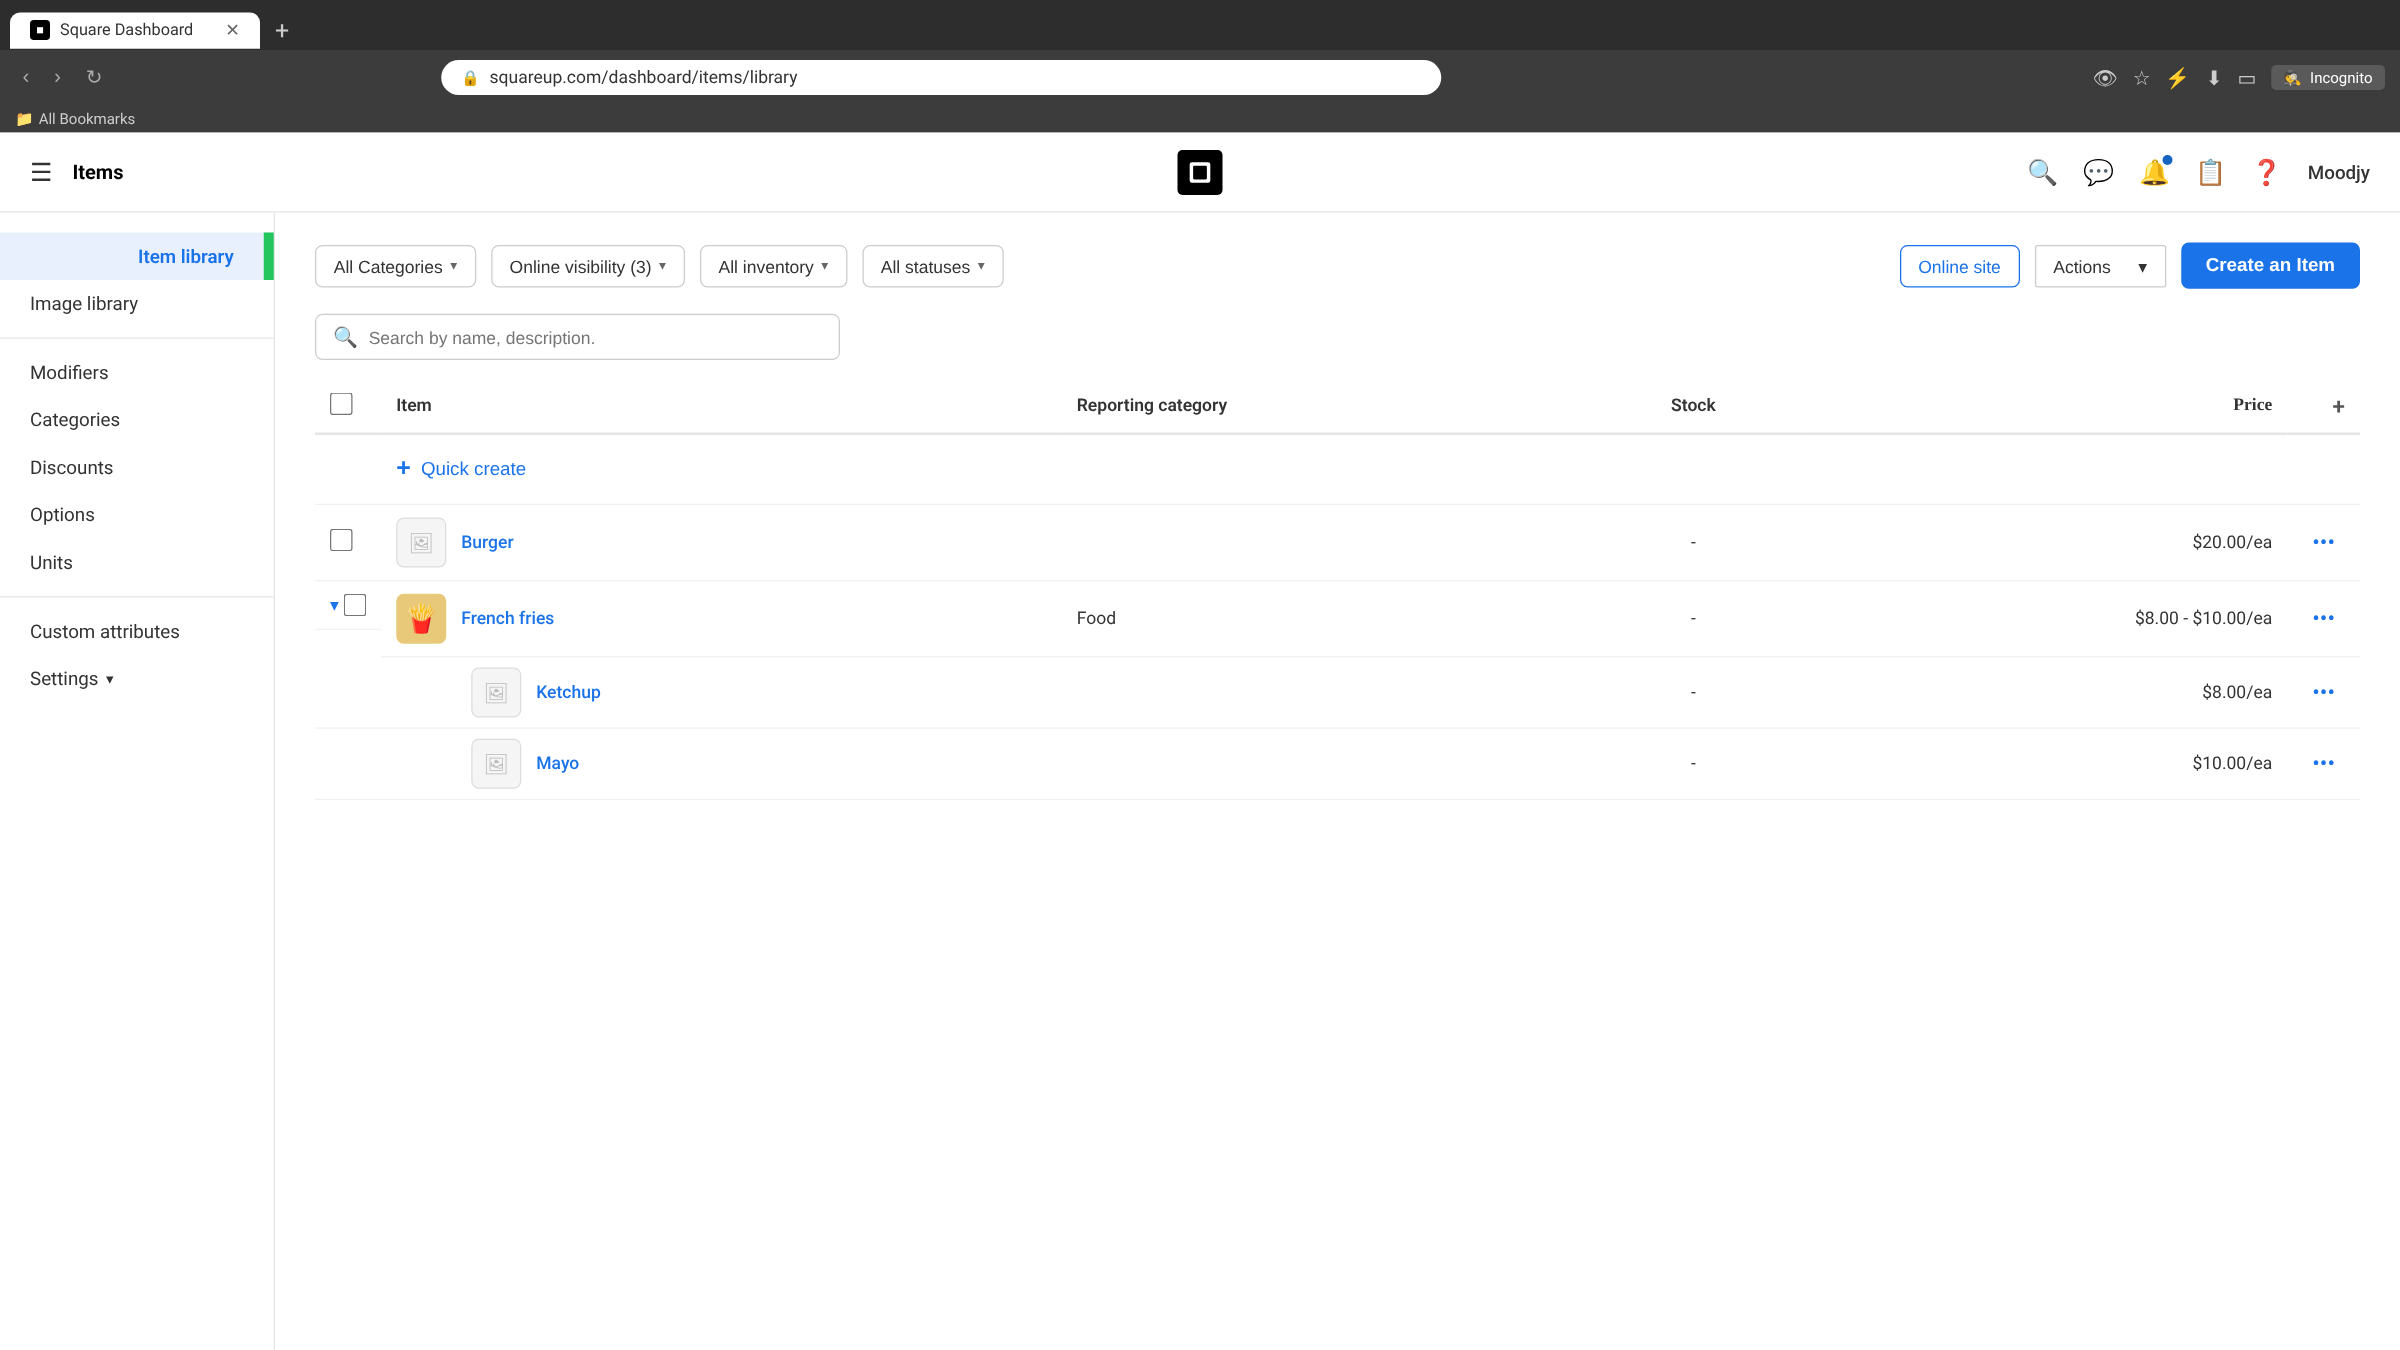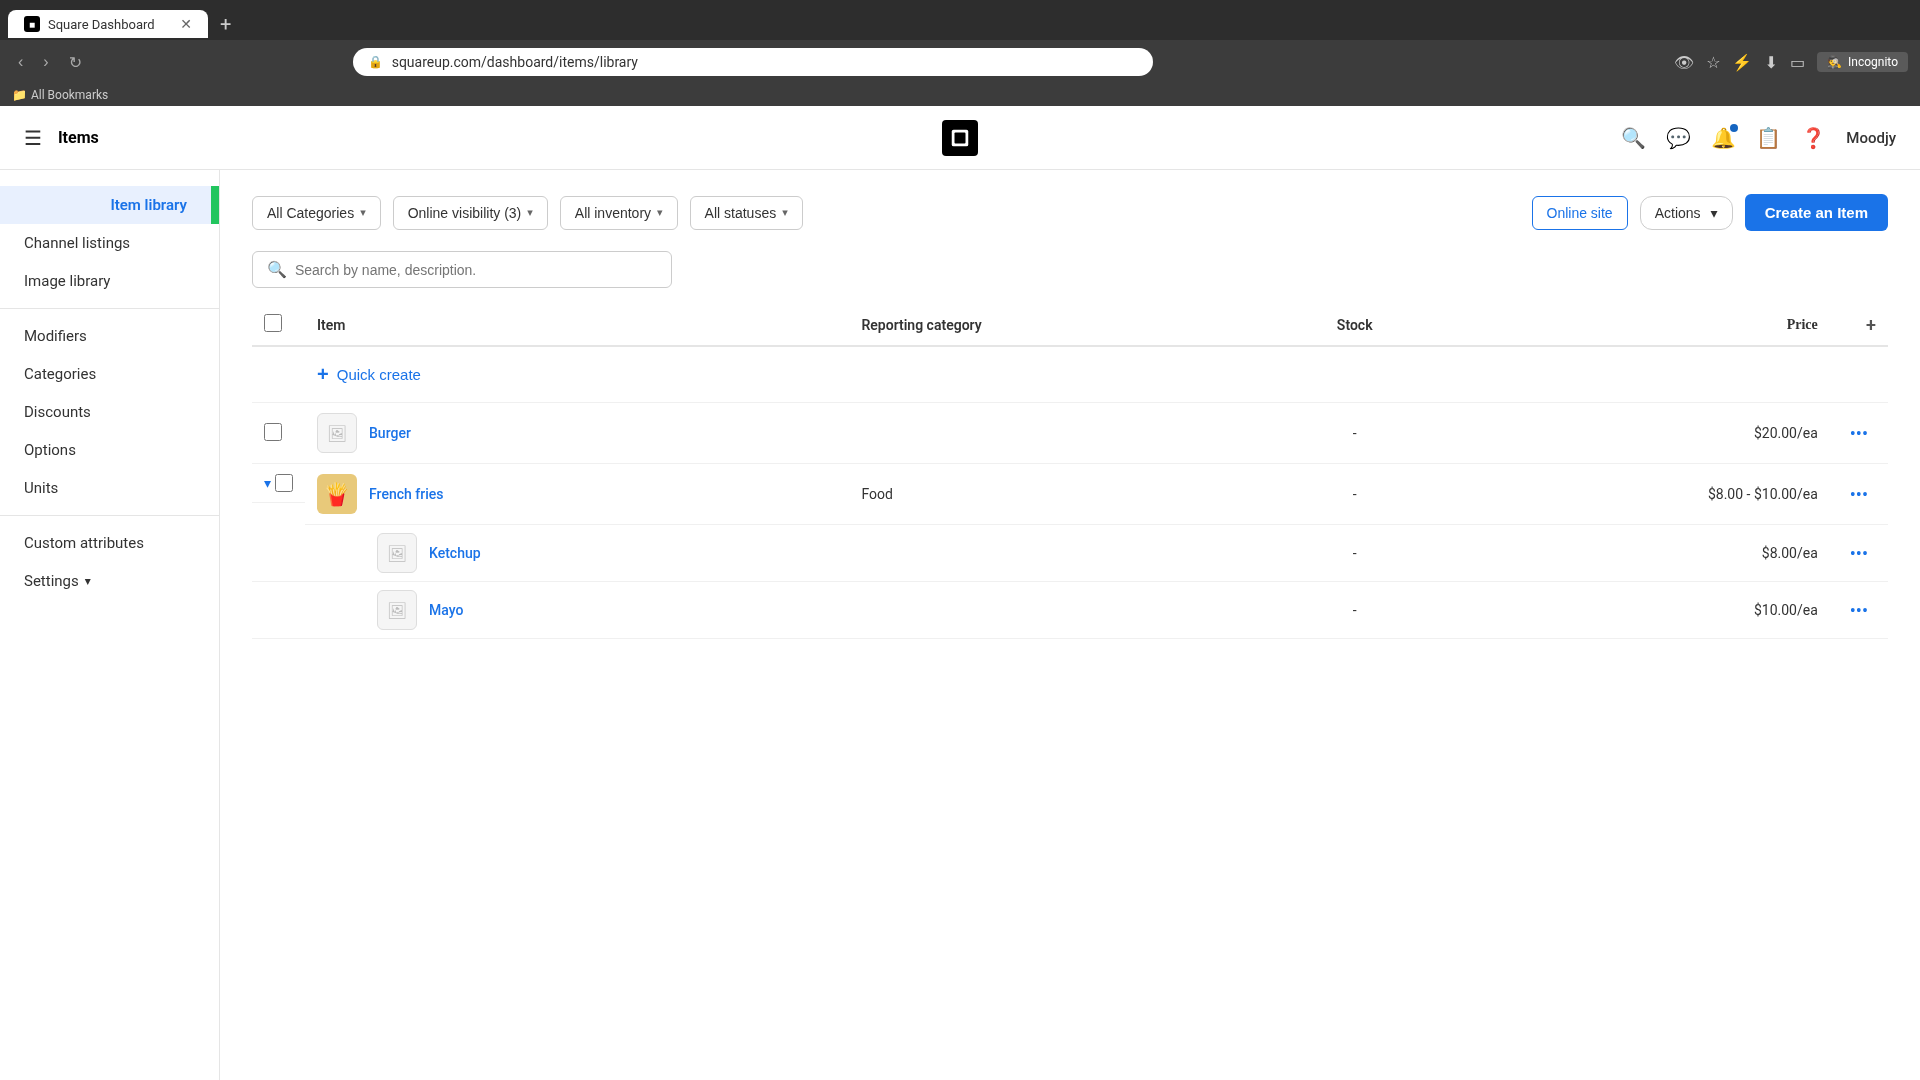--- a/index.html
+++ b/index.html
@@ -45,21 +45,21 @@
     .sidebar-divider { height: 1px; background: #e5e5e5; margin: 8px 0; }
     .sidebar-settings { display: flex; align-items: center; gap: 6px; }
     .sidebar-settings .chevron { font-size: 12px; }
 
     
     .page-content { flex: 1; padding: 24px 32px; }
     .filter-bar { display: flex; align-items: center; gap: 12px; flex-wrap: wrap; margin-bottom: 20px; }
     .filter-btn { border: 1px solid #ccc; background: #fff; border-radius: 6px; padding: 8px 14px; font-size: 14px; color: #333; cursor: pointer; display: flex; align-items: center; gap: 6px; }
     .filter-btn .chevron { font-size: 11px; color: #666; }
     .online-site-btn { border: 1.5px solid #1a73e8; background: #fff; border-radius: 6px; padding: 8px 14px; font-size: 14px; color: #1a73e8; cursor: pointer; font-weight: 500; margin-left: auto; }
-    .actions-btn { border: 1.5px solid #ccc; background: #fff; border-radius: 12px; padding: 8px 14px; font-size: 14px; color: #333; cursor: pointer; display: flex; align-items: center; gap: 10px; font-weight: 500; }
+    .actions-btn { border: 1.5px solid #ccc; background: #fff; border-radius: 2px; padding: 8px 14px; font-size: 14px; color: #333; cursor: pointer; display: flex; align-items: center; gap: 22px; font-weight: 500; }
     .create-btn { background: #1a73e8; color: #fff; border: none; border-radius: 6px; padding: 10px 20px; font-size: 15px; font-weight: 600; cursor: pointer; }
 
     
     .search-bar { display: flex; align-items: center; gap: 8px; border: 1px solid #ccc; border-radius: 6px; padding: 8px 14px; width: 420px; margin-bottom: 16px; }
     .search-bar input { border: none; outline: none; font-size: 14px; color: #333; width: 100%; background: transparent; }
     .search-icon { color: #888; font-size: 16px; }
 
     
     .items-table { width: 100%; border-collapse: collapse; }
     .items-table thead tr { border-bottom: 2px solid #e5e5e5; }
@@ -154,23 +154,20 @@
     </div>
   </div>
 
   <div class="main-content">
 
     <div class="sidebar">
       <div class="sidebar-item active">
         <span>Item library</span>
       </div>
       <div class="sidebar-item">
-        <span>Channel listings</span>
-      </div>
-      <div class="sidebar-item">
         <span>Image library</span>
       </div>
       <div class="sidebar-divider"></div>
       <div class="sidebar-item">
         <span>Modifiers</span>
       </div>
       <div class="sidebar-item">
         <span>Categories</span>
       </div>
       <div class="sidebar-item">

